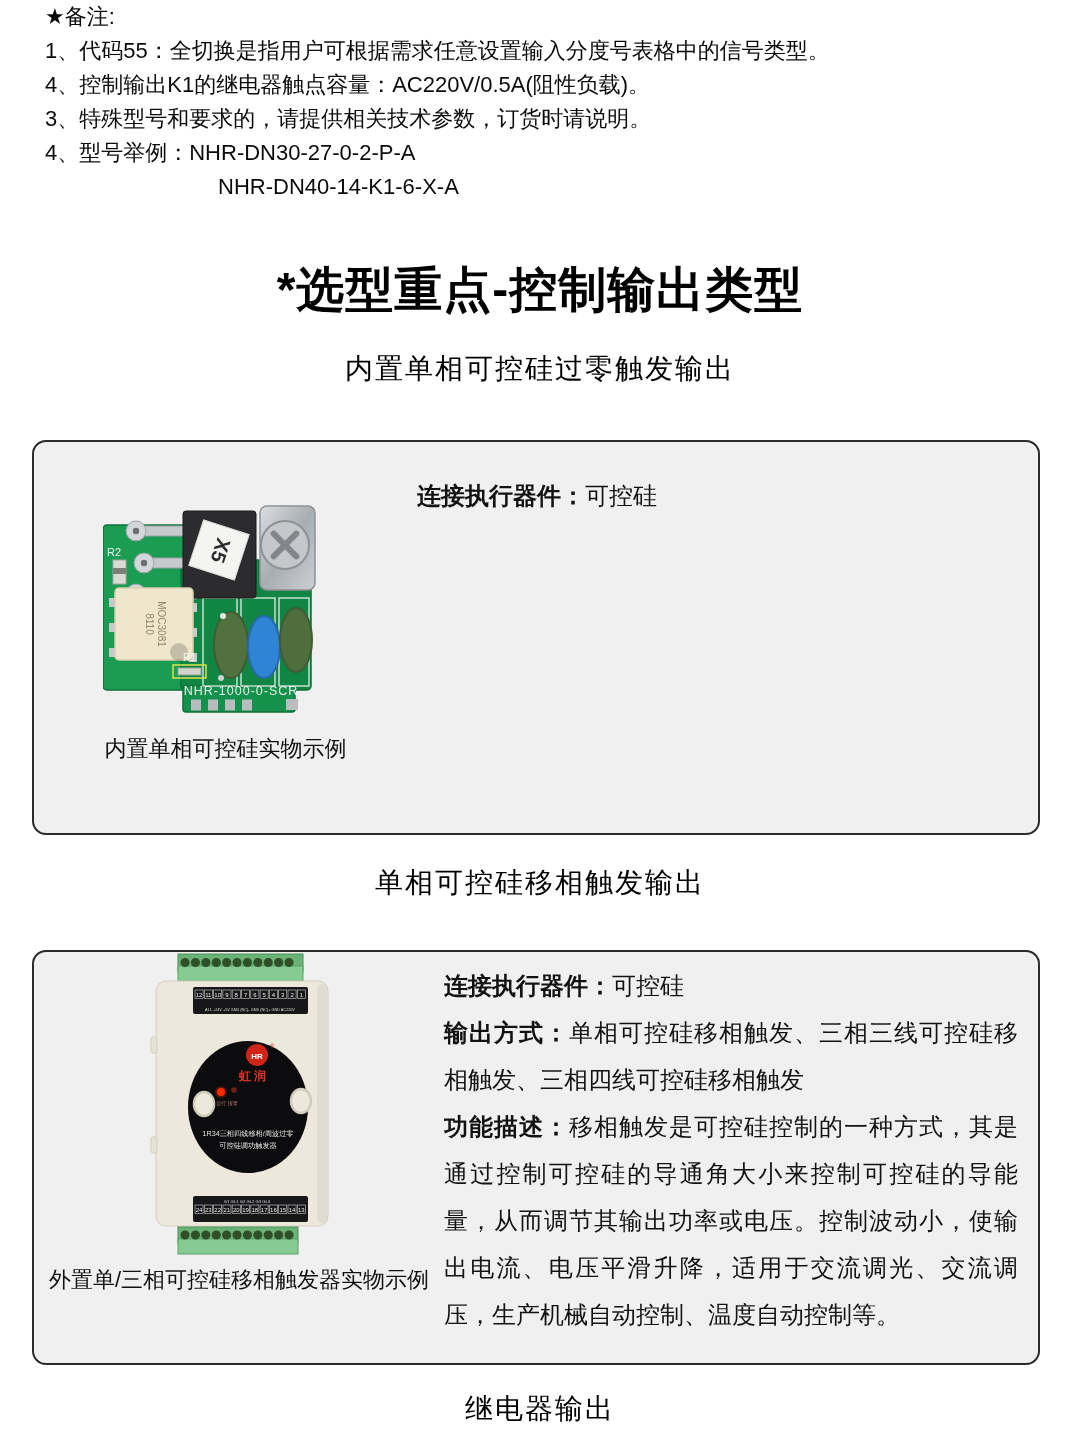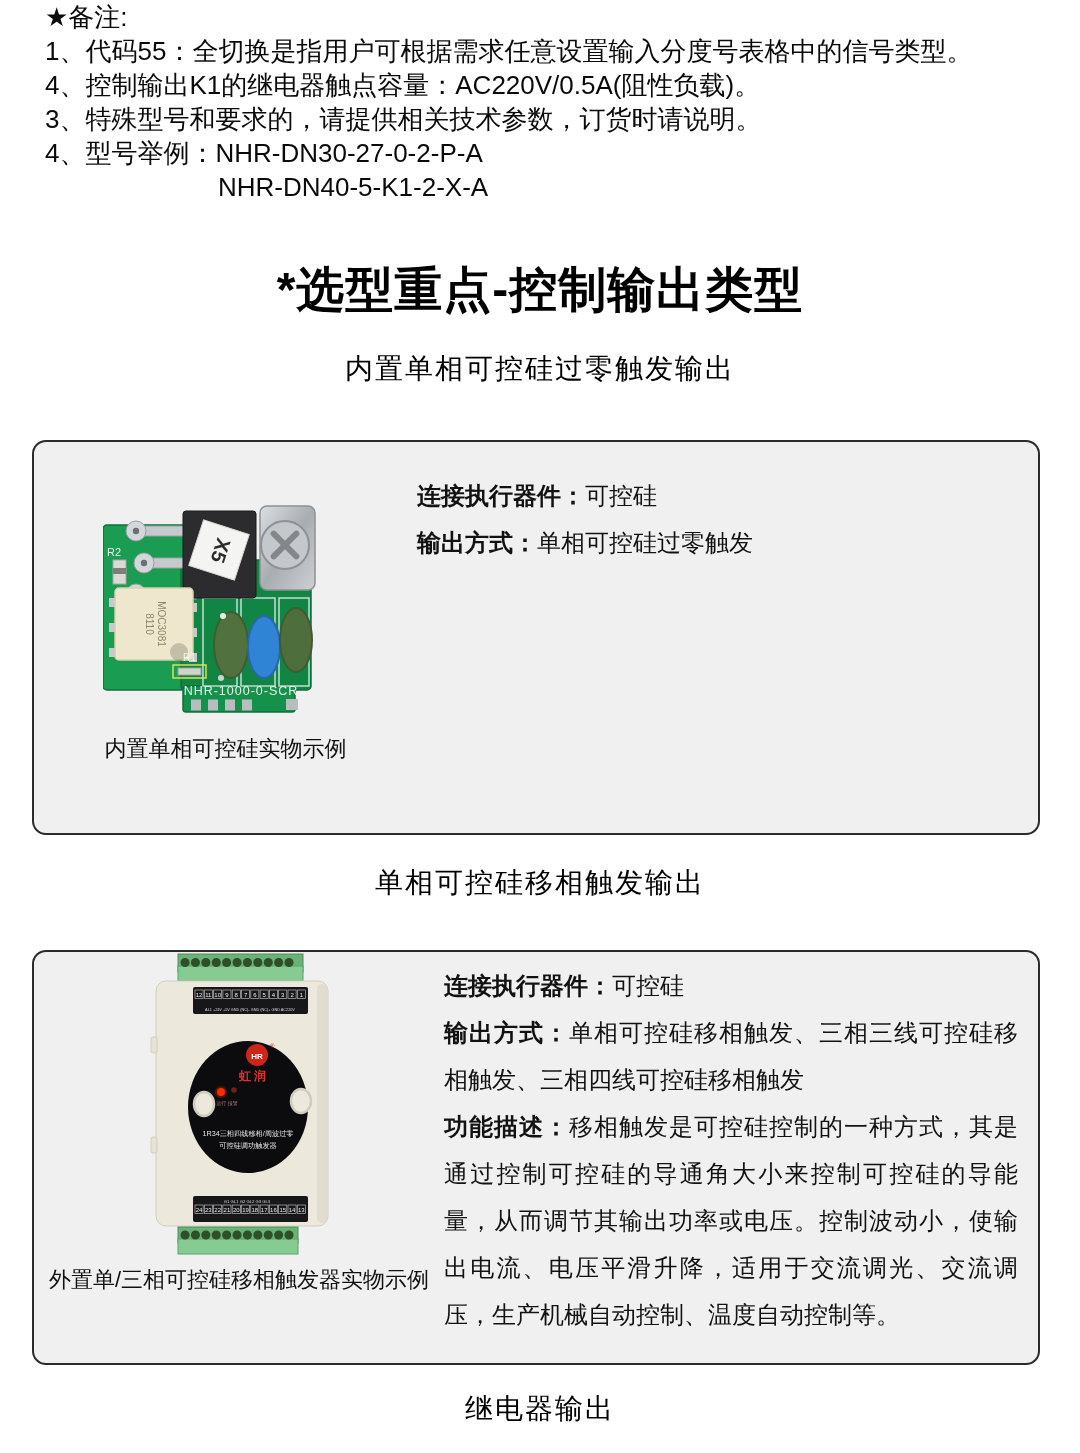--- a/index.html
+++ b/index.html
@@ -1,20 +1,20 @@
 <!DOCTYPE html>
 <html><head>
 <meta charset="utf-8">
 <style>
   html,body{margin:0;padding:0;background:#fff;}
   body{font-family:"Liberation Sans","DejaVu Sans",sans-serif;color:#111;}
   .page{position:relative;width:1080px;height:1453px;background:#fff;overflow:hidden;margin:0 auto;}
 
   
-  .notes{position:absolute;left:45px;top:0;font-size:26px;line-height:34px;color:#0a0a0a;}
+  .notes{position:absolute;left:45px;top:0;font-size:22px;line-height:34px;color:#0a0a0a;}
   .notes div{white-space:nowrap;}
   .notes .indent{padding-left:173px;}
 
   
   .main-title{position:absolute;left:0;top:262px;width:100%;text-align:center;
     font-size:48px;line-height:1.15;font-weight:900;color:#000;letter-spacing:1px;}
   .section-title{position:absolute;left:0;width:100%;text-align:center;
     font-size:28px;line-height:1.2;font-weight:400;color:#000;letter-spacing:2px;}
   #sub1{top:352px}
   #sub2{top:866px}
@@ -45,21 +45,21 @@
 <body>
 
 <div class="page">
 
   <div class="notes">
     <div>★备注:</div>
     <div>1、代码55：全切换是指用户可根据需求任意设置输入分度号表格中的信号类型。</div>
     <div>4、控制输出K1的继电器触点容量：AC220V/0.5A(阻性负载)。</div>
     <div>3、特殊型号和要求的，请提供相关技术参数，订货时请说明。</div>
     <div>4、型号举例：NHR-DN30-27-0-2-P-A</div>
-    <div class="indent">NHR-DN40-5-K1-2-X-A</div>
+    <div class="indent">NHR-DN40-14-K1-6-X-A</div>
   </div>
 
   <div class="main-title">*选型重点-控制输出类型</div>
 
   <div class="section-title" id="sub1">内置单相可控硅过零触发输出</div>
 
   <div class="panel" id="panel1">
     <div class="photo-col">
 
       <svg width="245" height="220" viewBox="0 0 245 220">
@@ -143,21 +143,20 @@
 
         <text x="138" y="197" text-anchor="middle" font-size="12.5" letter-spacing="1" fill="#e6f2e8">NHR-1000-0-SCR</text>
 
         <line x1="88" y1="207" x2="152" y2="207" stroke="#b8bdbf" stroke-width="11" stroke-dasharray="10 7"></line>
         <rect x="183" y="201" width="12" height="11" fill="#b8bdbf"></rect>
       </svg>
       <div class="caption">内置单相可控硅实物示例</div>
     </div>
     <div class="spec-col">
       <p><b>连接执行器件：</b><span>可控硅</span></p>
-      <p><b>输出方式：</b><span>单相可控硅过零触发</span></p>
     </div>
   </div>
 
   <div class="section-title" id="sub2">单相可控硅移相触发输出</div>
 
   <div class="panel" id="panel2">
     <div class="photo-col">
 
       <svg width="185" height="305" viewBox="0 0 185 305">
 

